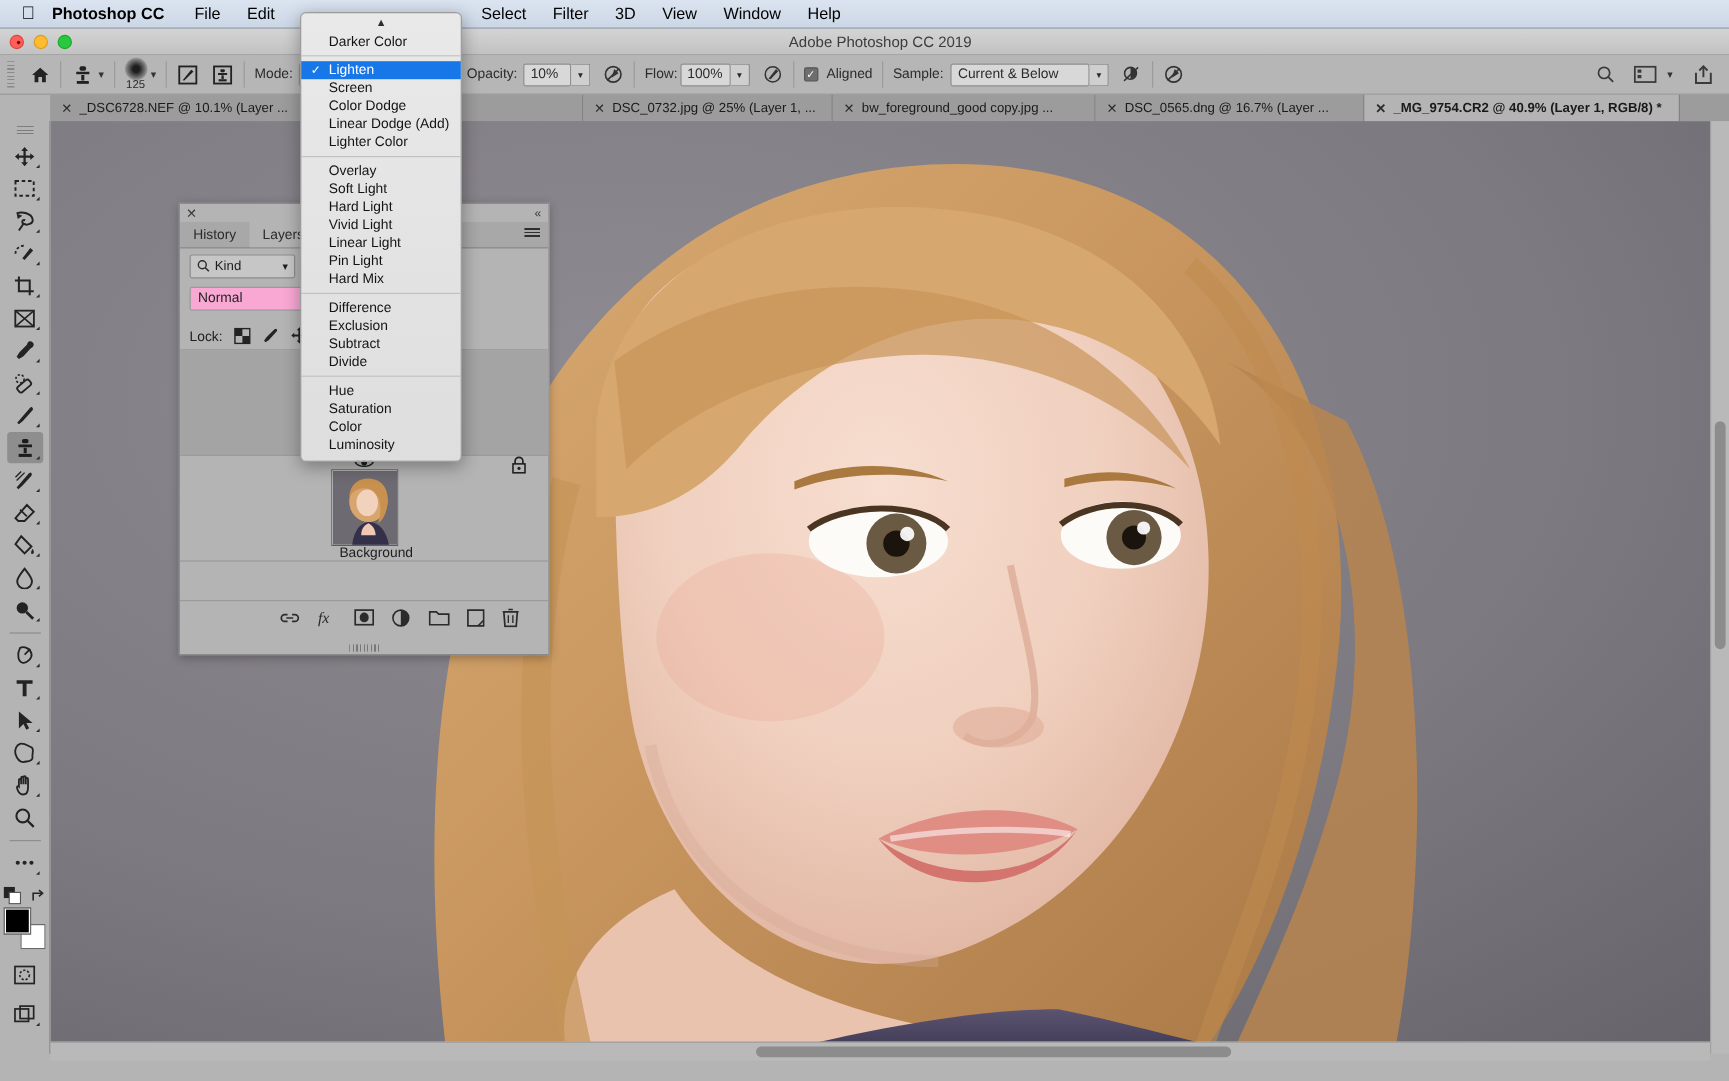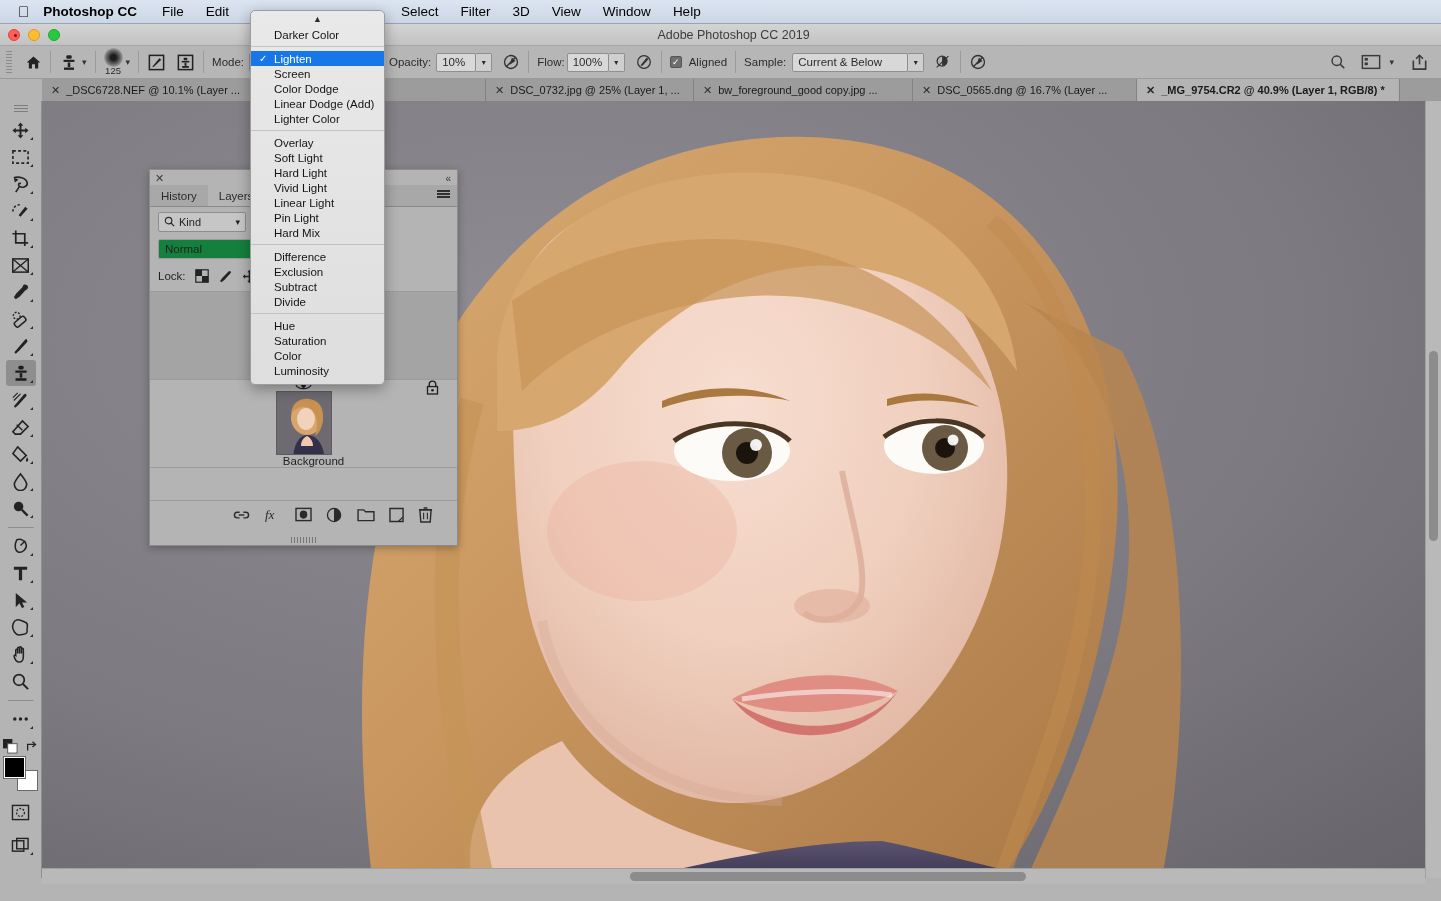--- a/index.html
+++ b/index.html
@@ -132,23 +132,23 @@
   .panel-tabs { position: absolute; top: 15px; left: 0; width: 100%; height: 22px;
                 display: flex; align-items: stretch; background: #a8a8a8; border-bottom: 1px solid #8b8b8b; }
   .ptab { padding: 0 11px; display: flex; align-items: center; font-size: 11.5px; color: #2b2b2b; }
   .ptab.active { background: #b4b4b4; }
   .panel-menu { position: absolute; right: 7px; top: 20px; width: 13px; height: 9px;
                 background-image: repeating-linear-gradient(180deg,#2f2f2f 0 1.5px,transparent 1.5px 3px); }
   .filterrow { position: absolute; top: 41px; left: 8px; width: 293px; height: 21px; display: flex; align-items: center; gap: 5px; }
   .kindsel { width: 88px; height: 20px; background: #c6c6c6; border: 1px solid #8d8d8d; border-radius: 2px;
              display: flex; align-items: center; gap: 4px; padding: 0 5px; font-size: 11px; }
   .blendrow { position: absolute; top: 68px; left: 8px; width: 293px; height: 21px; display: flex; align-items: center; gap: 6px;}
-  .blendsel { width: 120px; height: 20px; background: #15803d; border: 1px solid #9a9a9a; border-radius: 2px;
+  .blendsel { width: 120px; height: 20px; background: #f9a8d4; border: 1px solid #9a9a9a; border-radius: 2px;
               display: flex; align-items: center; padding: 0 6px; font-size: 11.5px; }
-  .lockrow { position: absolute; top: 95px; left: 8px; width: 293px; height: 22px; display: flex; align-items: center; gap: 9px; font-size: 11.5px; }
+  .lockrow { position: absolute; top: 95px; left: 8px; width: 293px; height: 22px; display: flex; align-items: flex-end; gap: 9px; font-size: 11.5px; }
   .layerlist { position: absolute; top: 121px; left: 0; width: 100%; height: 210px;
                border-top: 1px solid #9b9b9b; }
   .layerrow { height: 88px; display: flex; align-items: center; border-bottom: 1px solid #9b9b9b; position: relative; flex-direction: column; }
   .layerrow.selected { background: #a4a4a4; }
   .eyecol { width: 33px; display: flex; align-items: center; justify-content: center; }
   .thumb { width: 56px; height: 70px; border: 1px solid #5d5d5d; background: #fff; position: relative; overflow: hidden; }
   .checker { position: absolute; inset: 0;
     background-image:
       linear-gradient(45deg,#cfcfcf 25%,transparent 25%,transparent 75%,#cfcfcf 75%),
       linear-gradient(45deg,#cfcfcf 25%,transparent 25%,transparent 75%,#cfcfcf 75%);

